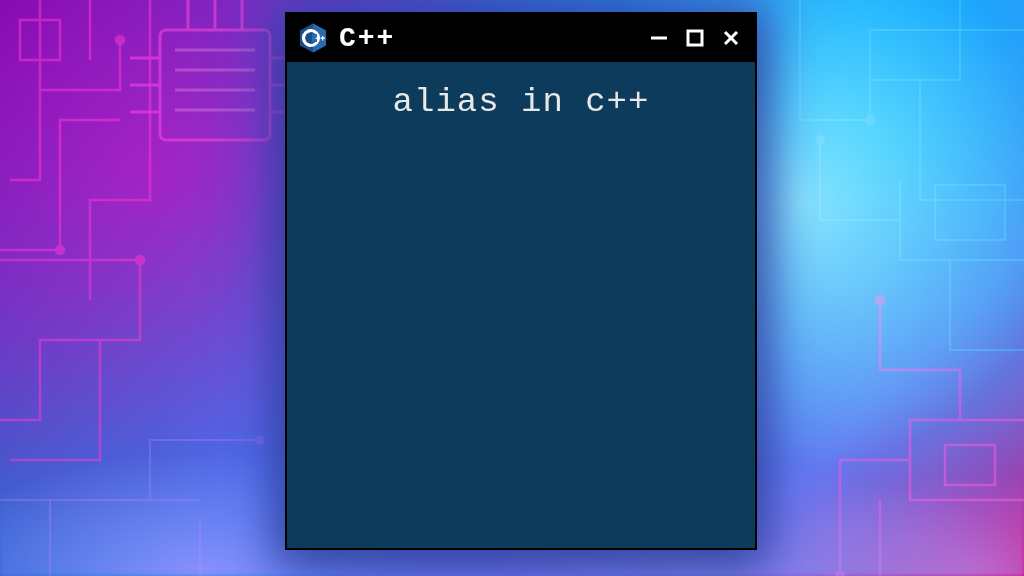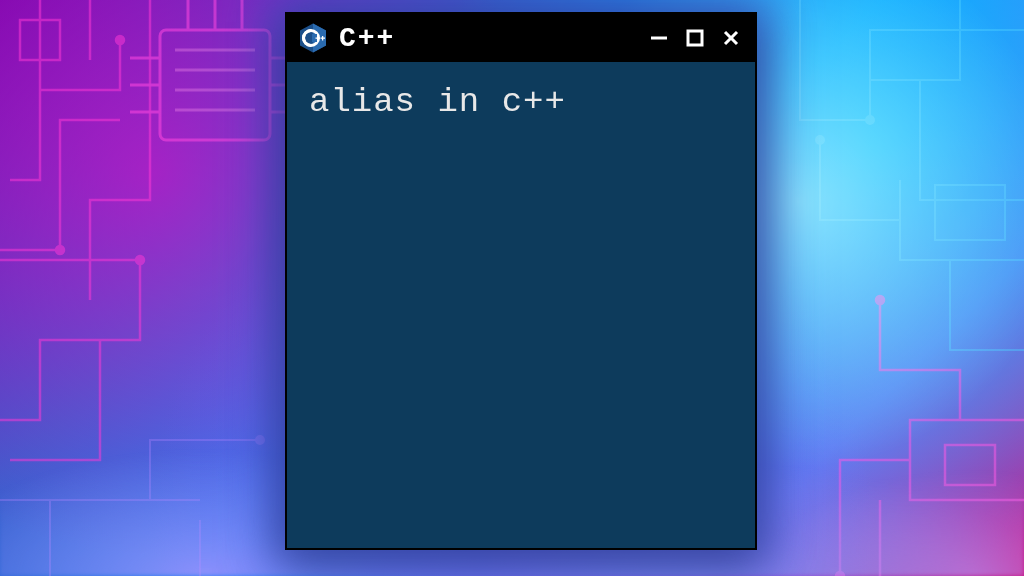--- a/index.html
+++ b/index.html
@@ -68,20 +68,21 @@
       display: flex; align-items: center; justify-content: center;
       color: #fff; cursor: pointer;
     }
     .body {
       padding: 20px 22px;
       color: #e8e8e8;
       font-size: 34px;
       line-height: 1.2;
       font-family: "Consolas", "Courier New", monospace;
       letter-spacing: 1px;
+      text-align: center;
     }
   </style>
 </head>
 <body>
 
 <div class="bg"></div>
 
 <svg class="circuits" viewBox="0 0 1024 576" preserveAspectRatio="none">
   <g stroke="#ff3ad6" stroke-width="2.5" fill="none" opacity="0.85">
     <path d="M40 0 V180 H10 M40 90 H120 V40 M120 120 H60 V250 H0 M90 0 V60 M150 0 V200 H90 V300"></path>

